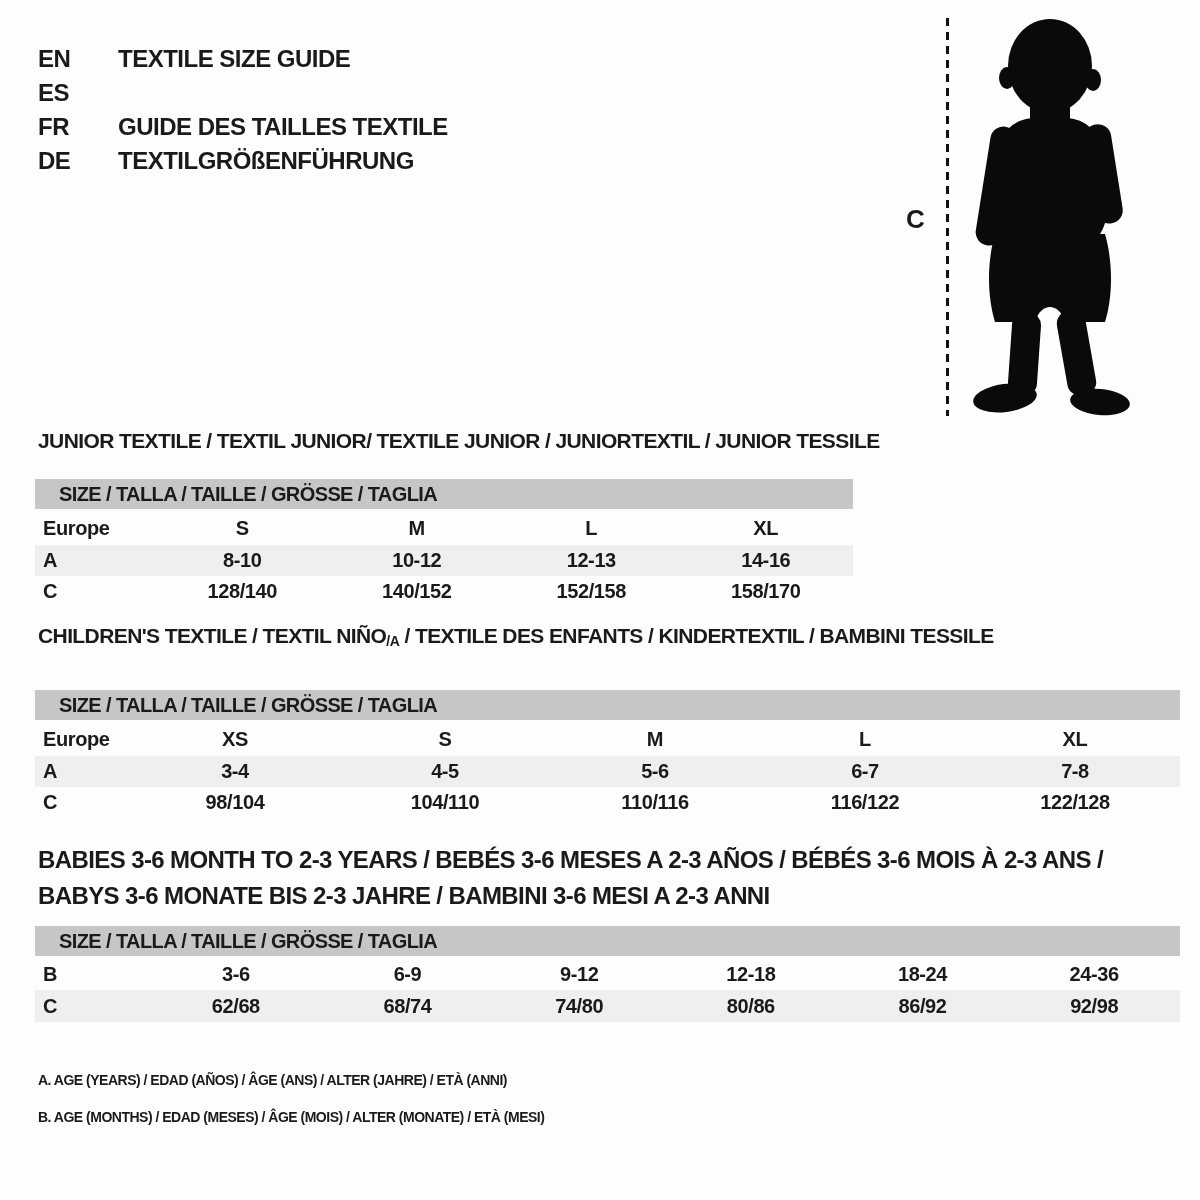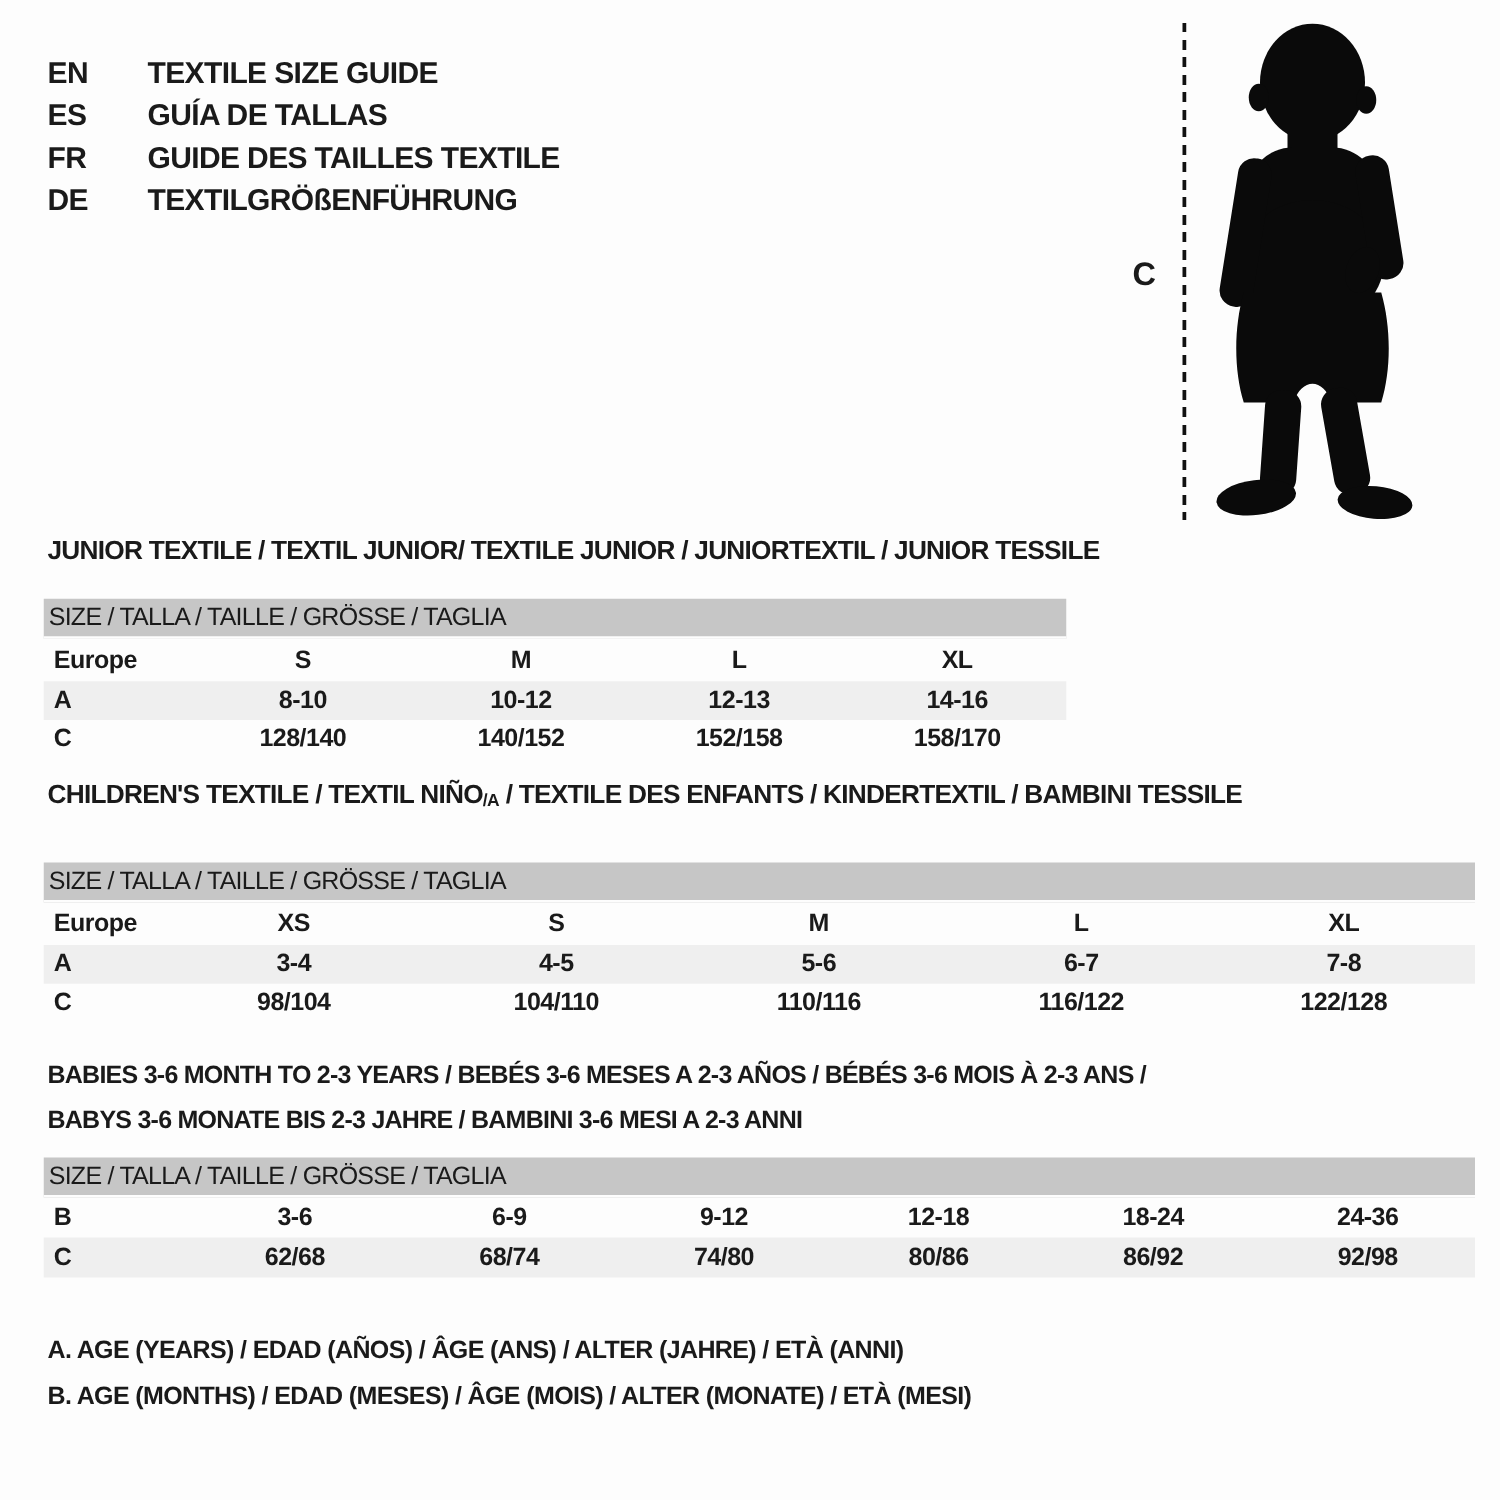--- a/index.html
+++ b/index.html
@@ -21,29 +21,29 @@
   
   .fig-dash {
     left:946px; top:18px; width:3px; height:398px;
     background:repeating-linear-gradient(to bottom, #111 0px, #111 8px, rgba(0,0,0,0) 8px, rgba(0,0,0,0) 14px);
   }
   .fig-c { left:906px; top:204px; font-weight:700; font-size:26px; letter-spacing:-0.5px; }
   .fig-svg { left:962px; top:14px; }
 
   
   .sec-title { font-weight:700; font-size:21px; letter-spacing:-0.6px; margin:0; white-space:nowrap; }
-  .babies-title-line { font-weight:700; font-size:20px; letter-spacing:-0.6px; line-height:36px; white-space:nowrap; }
+  .babies-title-line { font-weight:700; font-size:24px; letter-spacing:-0.6px; line-height:36px; white-space:nowrap; }
 
   
   .table { }
   .thead {
     background:#c6c6c6;
     height:30px; line-height:30px;
-    padding-left:4px;
-    font-weight:400; font-size:20px; letter-spacing:-0.6px;
+    padding-left:24px;
+    font-weight:700; font-size:20px; letter-spacing:-0.6px;
     border-bottom:2px solid #fdfdfd;
     box-sizing:content-box;
   }
   .row { display:grid; align-items:center; font-weight:700; font-size:20px; letter-spacing:-0.4px; height:31px; }
   .row.tall { height:34px; }
   .row .lab { padding-left:8px; text-align:left; }
   .row .cell { text-align:center; }
   .cols4 { grid-template-columns:120px repeat(4, 1fr); }
   .cols5 { grid-template-columns:95px repeat(5, 1fr); }
   .cols6 { grid-template-columns:115px repeat(6, 1fr); }
@@ -55,33 +55,32 @@
   .t-babies .row { height:32px; }
 
   .title-junior   { left:38px; top:429px; }
   .title-children { left:38px; top:624px; }
   .title-babies   { left:38px; top:842px; }
 
   sub.small-sub { font-size:14px; font-weight:700; vertical-align:baseline; position:relative; top:3px; letter-spacing:-0.5px; }
 
   
   .footnotes { left:38px; top:1062px; }
-  .foot-line { font-weight:700; font-size:20px; letter-spacing:-0.5px; line-height:37px; white-space:nowrap; }
+  .foot-line { font-weight:700; font-size:14px; letter-spacing:-0.5px; line-height:37px; white-space:nowrap; }
 </style>
 </head>
 <body>
 
 <div class="abs lang-list">
   <div class="lang-row">
     <span class="lang-code">EN</span>
     <span class="lang-title">TEXTILE SIZE GUIDE</span>
   </div>
   <div class="lang-row">
     <span class="lang-code">ES</span>
-    <span class="lang-title">GUÍA DE TALLAS</span>
   </div>
   <div class="lang-row">
     <span class="lang-code">FR</span>
     <span class="lang-title">GUIDE DES TAILLES TEXTILE</span>
   </div>
   <div class="lang-row">
     <span class="lang-code">DE</span>
     <span class="lang-title">TEXTILGRÖßENFÜHRUNG</span>
   </div>
 </div>

